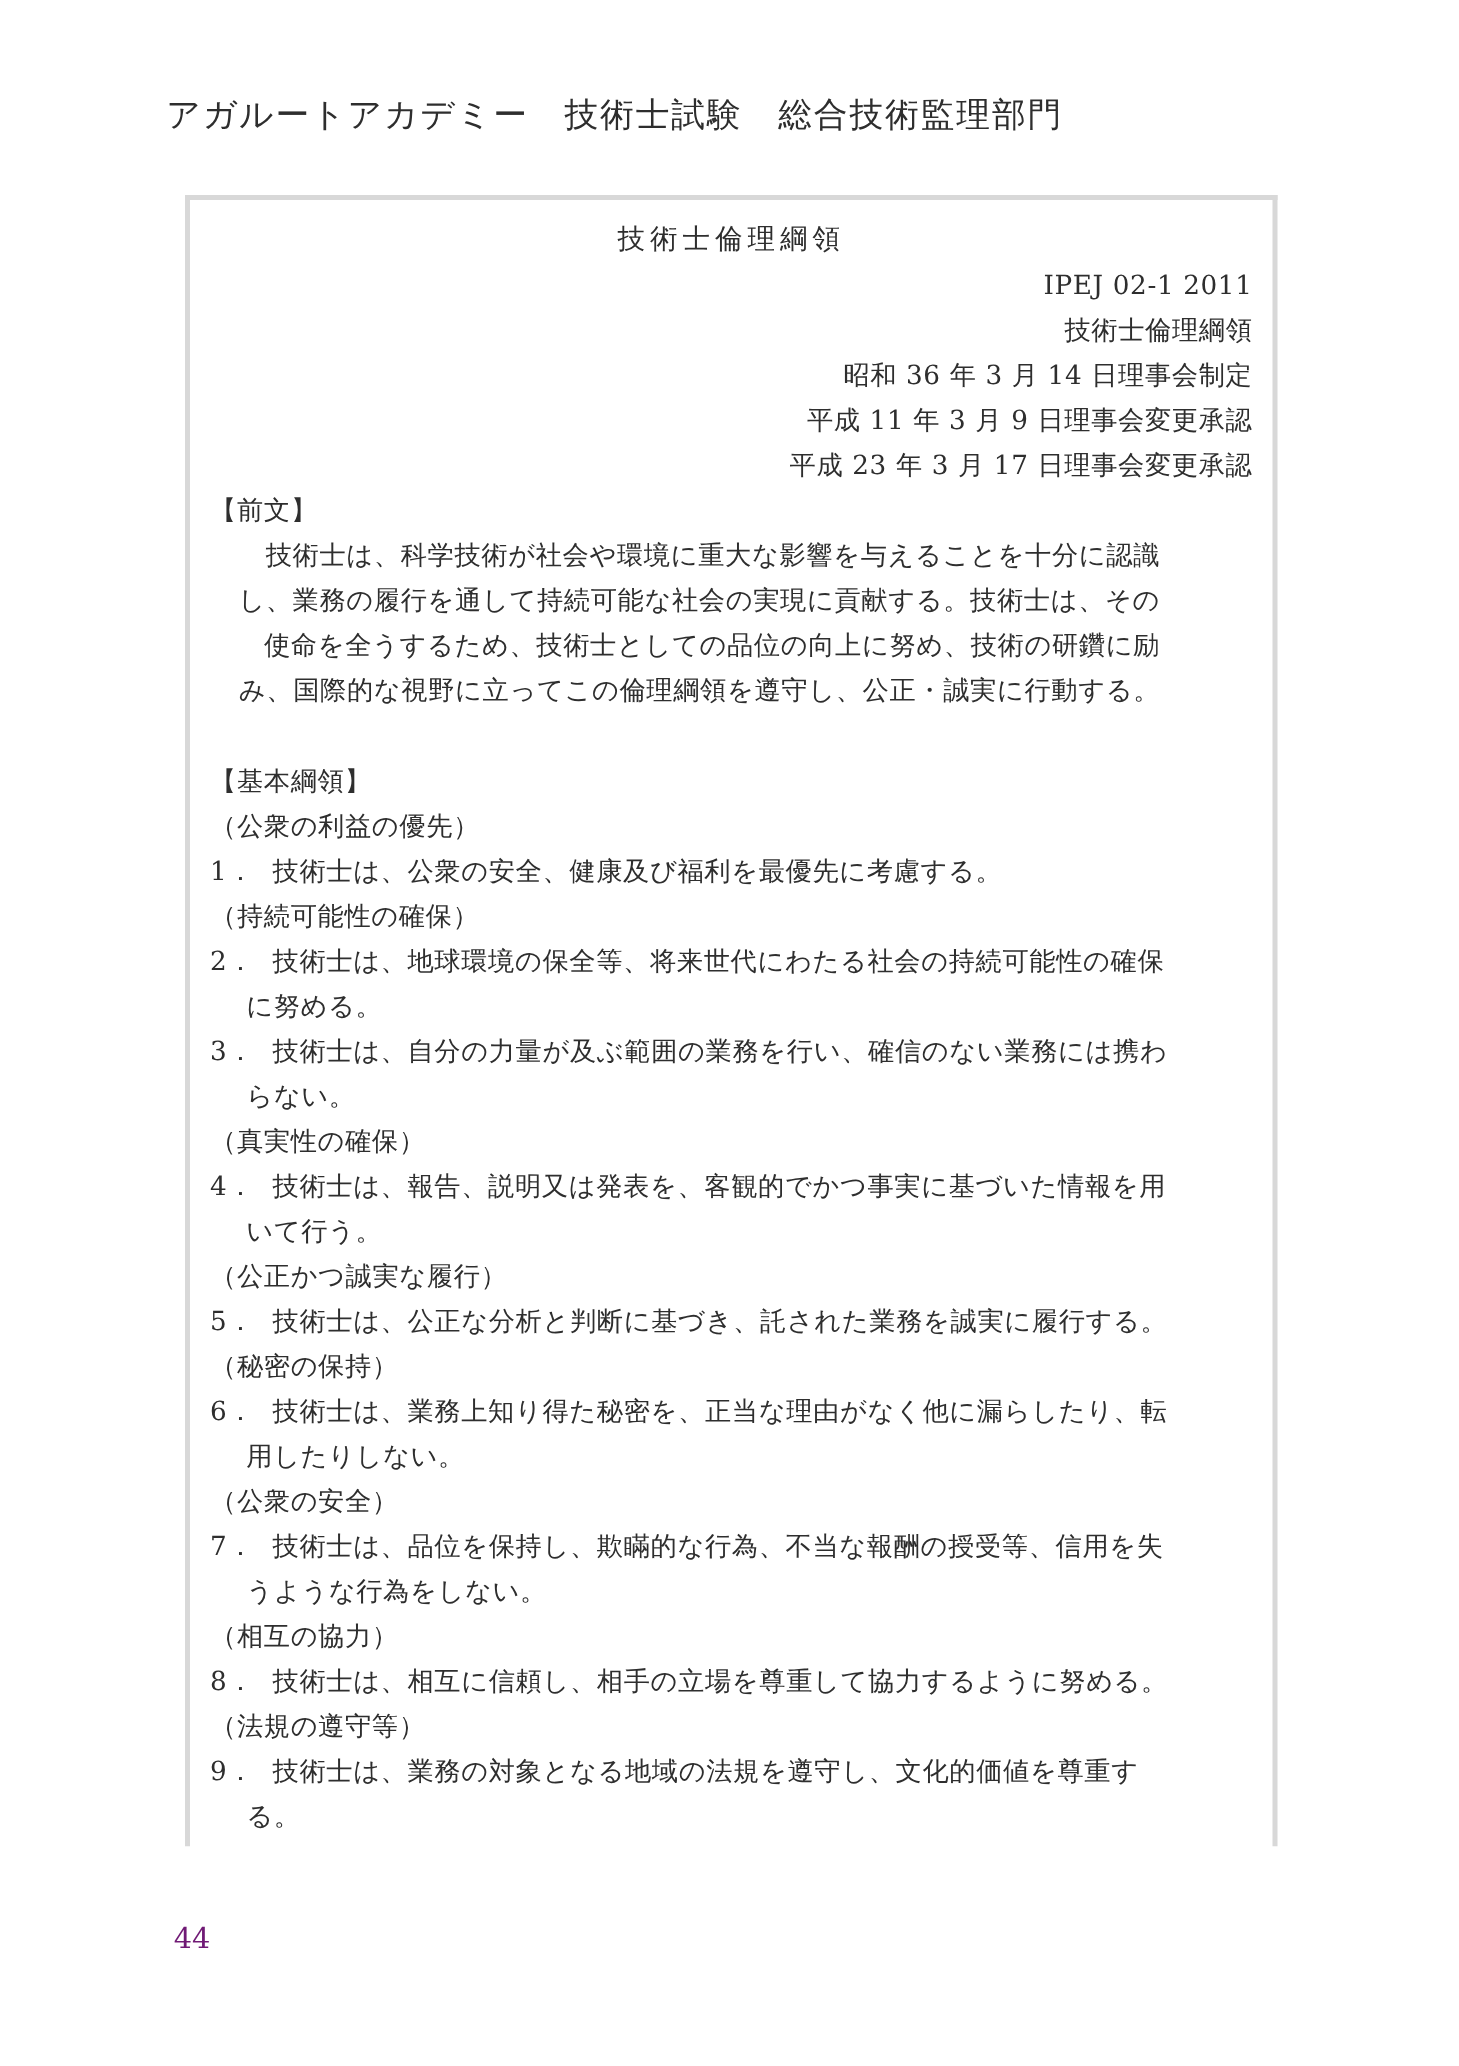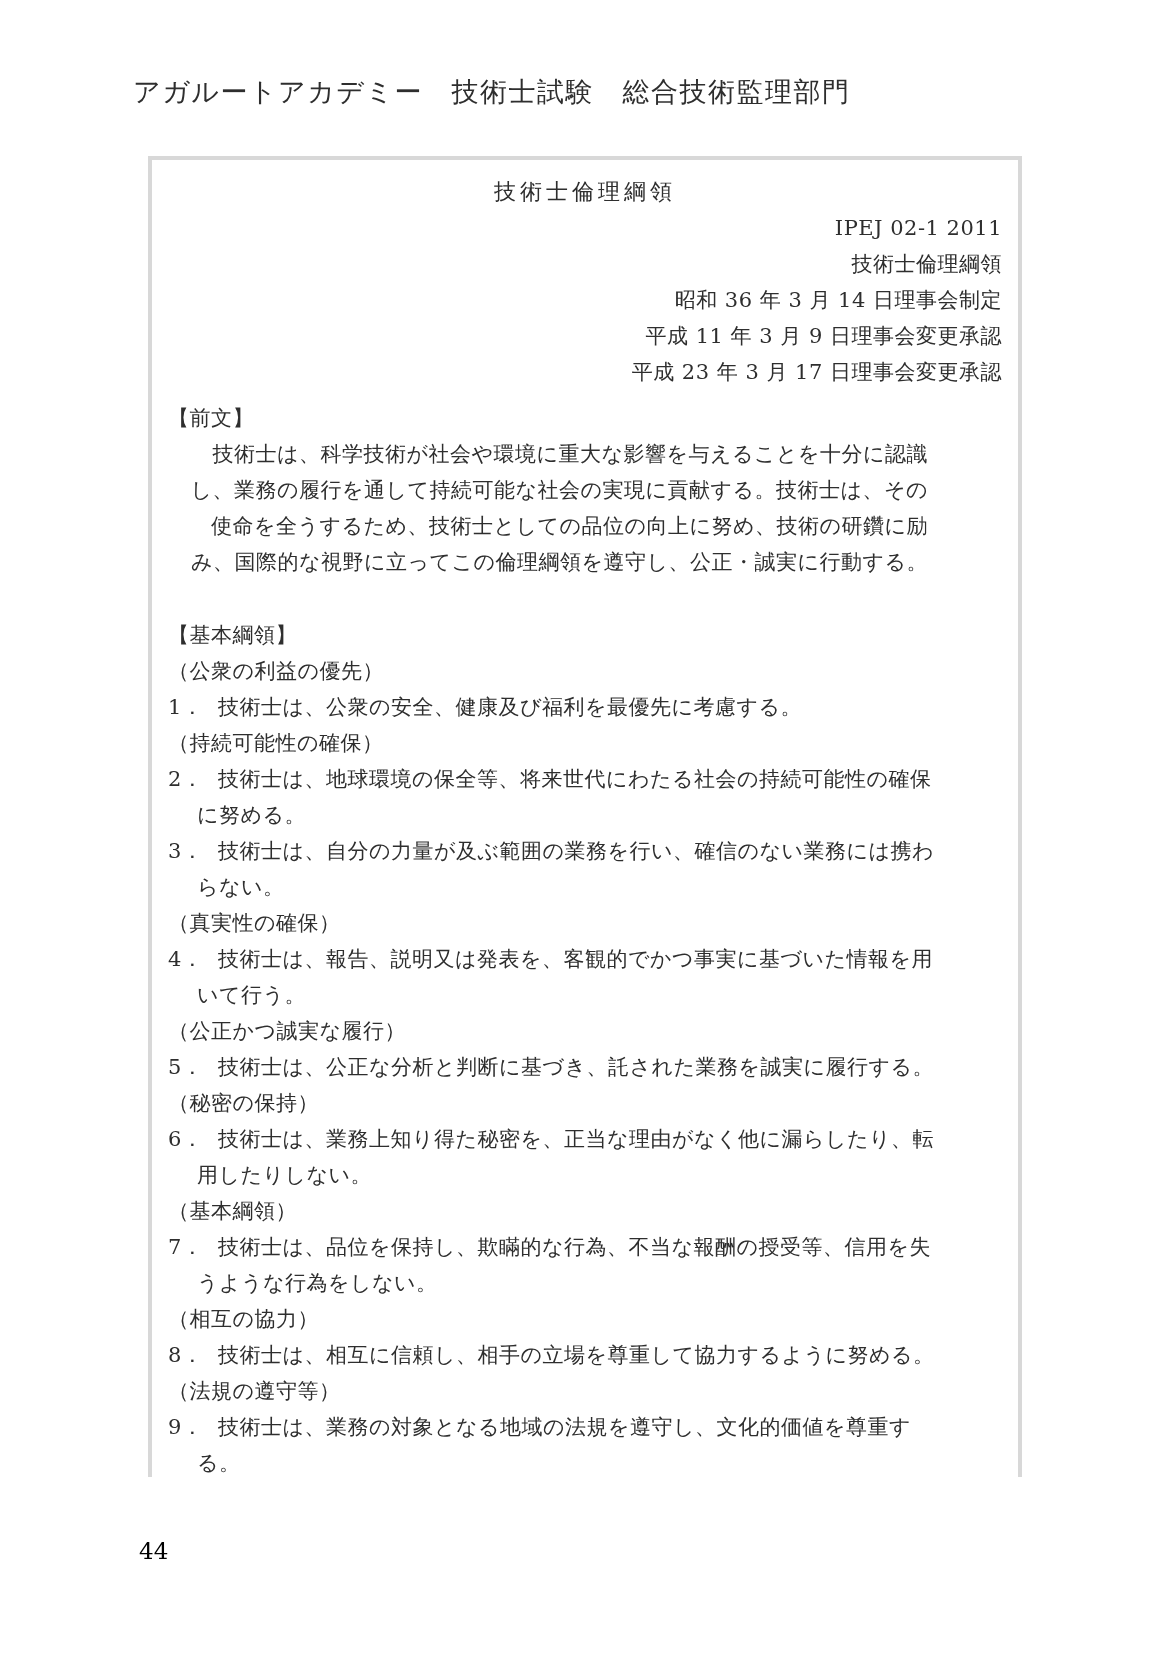--- a/index.html
+++ b/index.html
@@ -41,21 +41,20 @@
   }
   .doc-title {
     text-align:center;
     font-size:22px;
     letter-spacing:4px;
   }
   .meta-line {
     text-align:right;
   }
   .preamble-heading {
-    margin-top:10px;
   }
   .preamble-body {
     margin-left:12px;
     width:748px;
     text-align:right;
   }
   .principles-heading {
     margin-top:37px;
   }
   .principle-item {
@@ -66,21 +65,21 @@
   .principle-number {
     display:inline-block;
     width:50px;
     text-indent:0;
   }
   .page-number {
     position:absolute;
     left:139px;
     top:1538px;
     font-size:23px;
-    color:#000000;
+    color:#701a75;
   }
 </style>
 </head>
 <body>
 
 <div class="page">
 
   <div class="header-line">アガルートアカデミー　技術士試験　総合技術監理部門</div>
 
   <div class="doc-box">
@@ -122,21 +121,21 @@
       <div class="principle-label">（公正かつ誠実な履行）</div>
       <div class="principle-item">
         <span class="principle-number">5．</span><span>技術士は、公正な分析と判断に基づき、託された業務を誠実に履行する。</span>
       </div>
 
       <div class="principle-label">（秘密の保持）</div>
       <div class="principle-item">
         <span class="principle-number">6．</span><span>技術士は、業務上知り得た秘密を、正当な理由がなく他に漏らしたり、転用したりしない。</span>
       </div>
 
-      <div class="principle-label">（基本綱領）</div>
+      <div class="principle-label">（公衆の安全）</div>
       <div class="principle-item">
         <span class="principle-number">7．</span><span>技術士は、品位を保持し、欺瞞的な行為、不当な報酬の授受等、信用を失うような行為をしない。</span>
       </div>
 
       <div class="principle-label">（相互の協力）</div>
       <div class="principle-item">
         <span class="principle-number">8．</span><span>技術士は、相互に信頼し、相手の立場を尊重して協力するように努める。</span>
       </div>
 
       <div class="principle-label">（法規の遵守等）</div>

